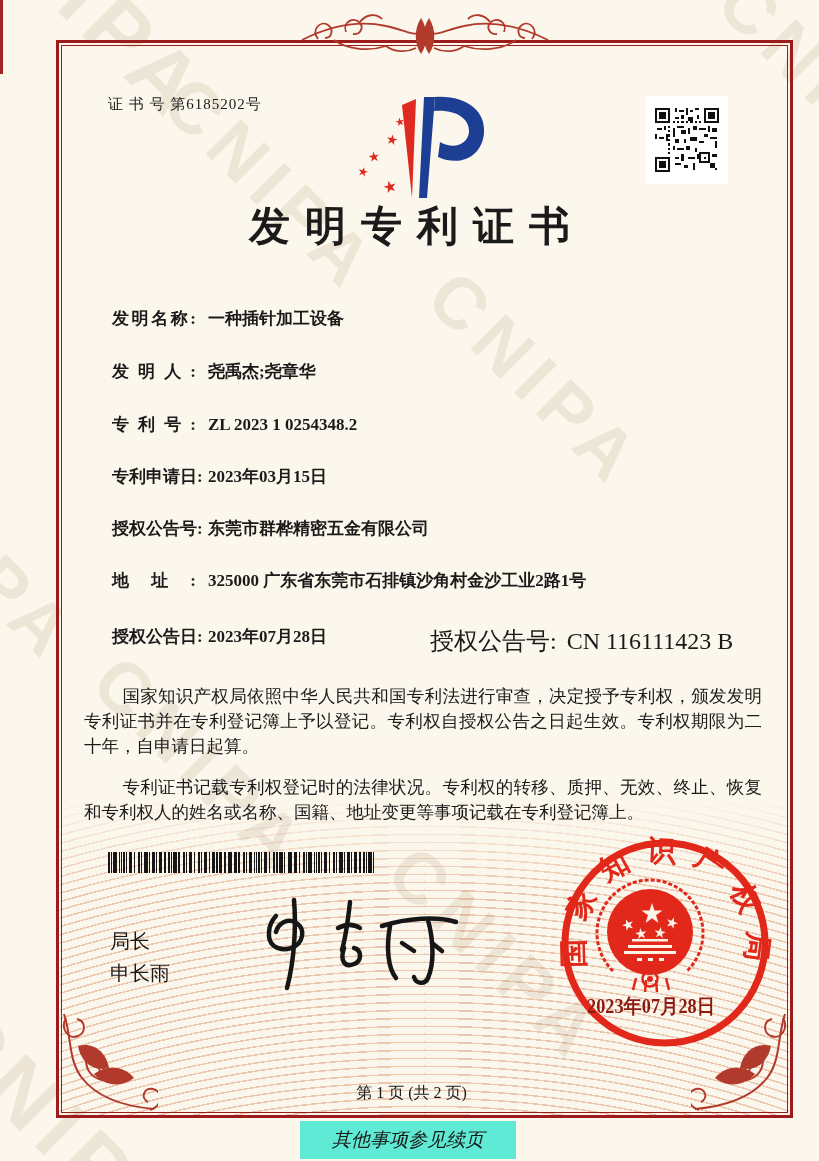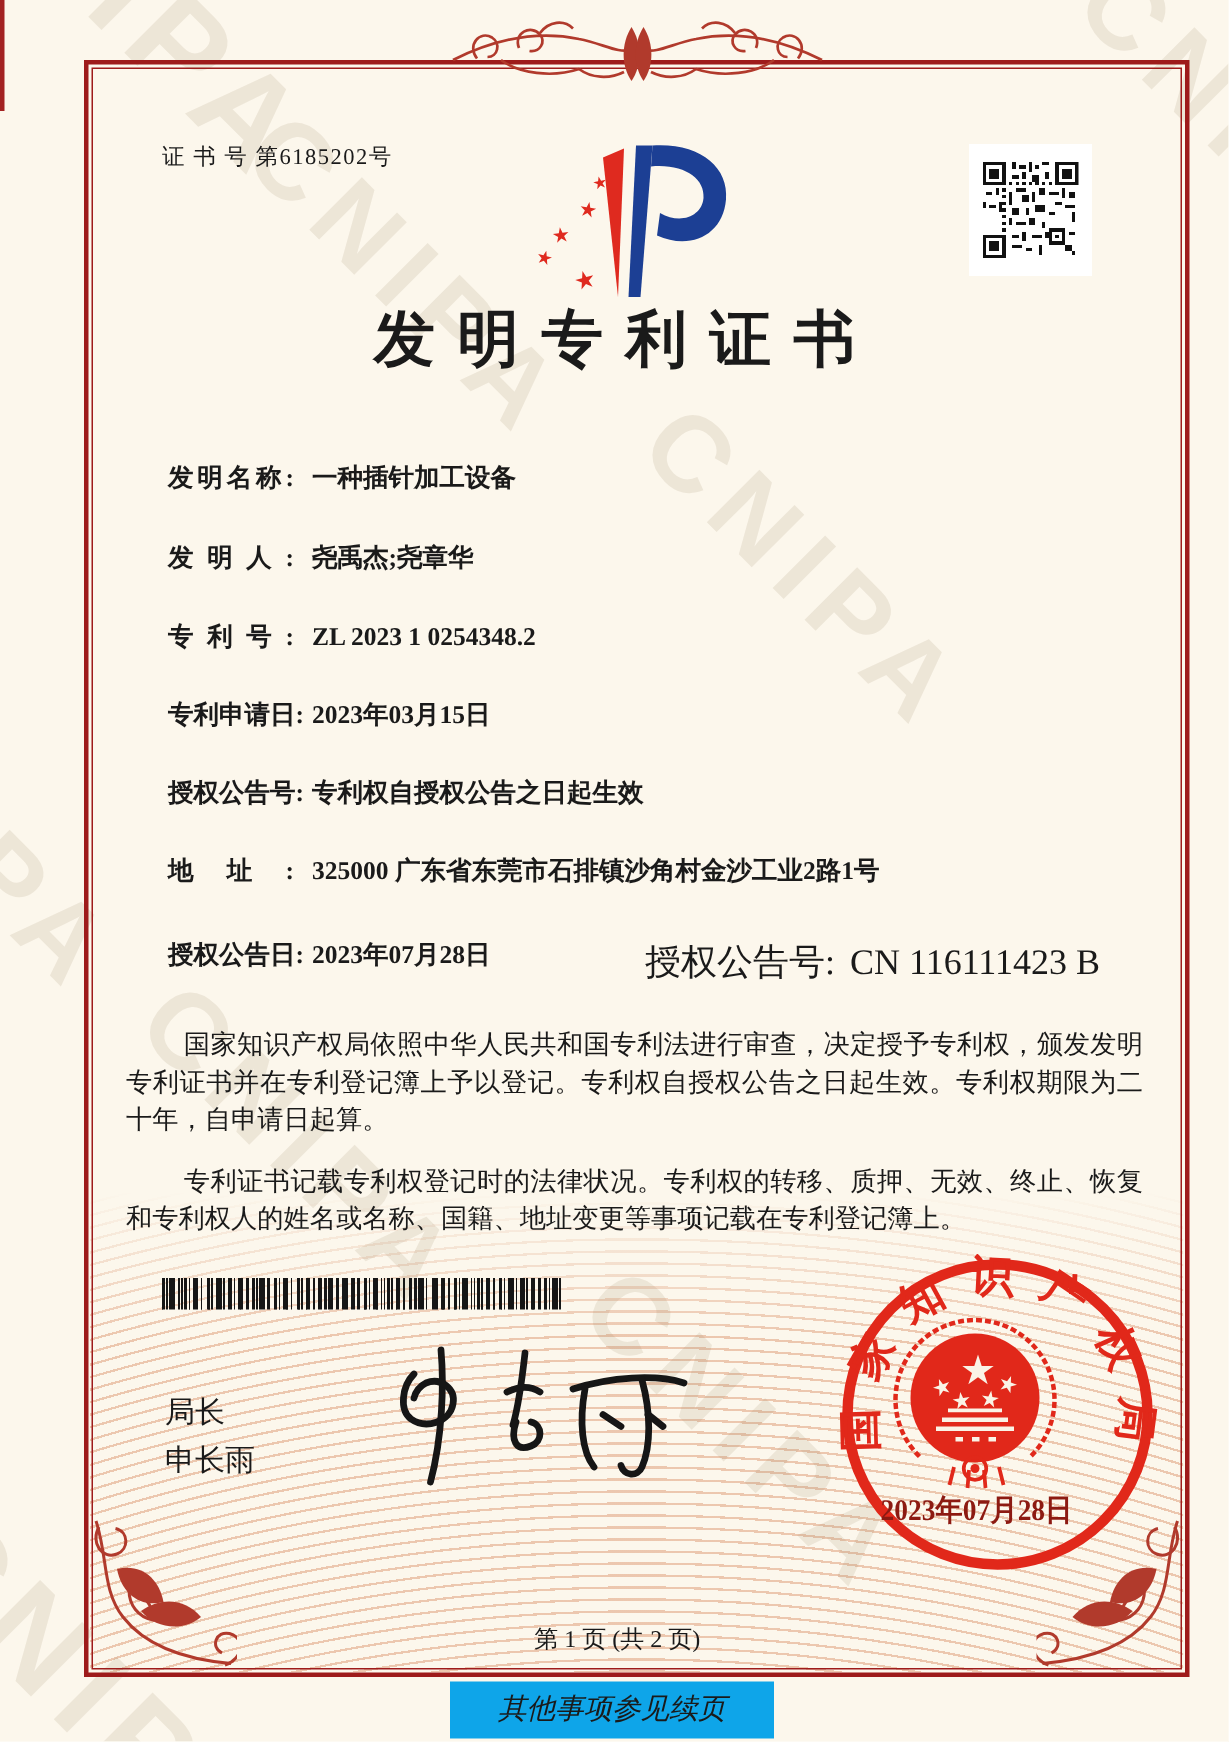--- a/index.html
+++ b/index.html
@@ -41,21 +41,21 @@
     background-image:
       repeating-linear-gradient(90deg,#161616 0 2px,transparent 2px 3px,#161616 3px 4px,transparent 4px 6px,#161616 6px 9px,transparent 9px 11px,#161616 11px 12px,transparent 12px 15px),
       repeating-linear-gradient(90deg,#161616 0 1px,transparent 1px 5px,#161616 5px 6px,transparent 6px 13px);}
   .signer-role{position:absolute;left:110px;top:928px;font-size:20px;z-index:3;
       font-family:"Liberation Sans","DejaVu Sans",sans-serif;}
   .signer-name{position:absolute;left:110px;top:960px;font-size:20px;z-index:3;
       font-family:"Liberation Sans","DejaVu Sans",sans-serif;}
   .signature{position:absolute;left:232px;top:888px;z-index:3;}
   .seal{position:absolute;left:558px;top:836px;z-index:4;}
   .page-info{position:absolute;left:4px;right:0;top:1083px;text-align:center;font-size:16px;z-index:3;}
-  .note-box{position:absolute;left:300px;top:1121px;width:216px;height:38px;background:#0ea5e9;z-index:3;
+  .note-box{position:absolute;left:300px;top:1121px;width:216px;height:38px;background:#5eead4;z-index:3;
       text-align:center;line-height:38px;font-size:19px;font-style:italic;}
 </style>
 </head>
 <body>
 
 <div class="page">
 
   <div class="waves"></div>
 
   <div class="wm" style="left:205px;top:60px;">CNIPA</div>
@@ -202,21 +202,21 @@
   <div class="frow" style="top:360px;">
     <span class="flabel">发明人:</span><span class="fvalue">尧禹杰;尧章华</span>
   </div>
   <div class="frow" style="top:413px;">
     <span class="flabel">专利号:</span><span class="fvalue">ZL 2023 1 0254348.2</span>
   </div>
   <div class="frow" style="top:465px;">
     <span class="flabel">专利申请日:</span><span class="fvalue">2023年03月15日</span>
   </div>
   <div class="frow" style="top:517px;">
-    <span class="flabel">授权公告号:</span><span class="fvalue">专利权自授权公告之日起生效</span>
+    <span class="flabel">授权公告号:</span><span class="fvalue">东莞市群桦精密五金有限公司</span>
   </div>
   <div class="frow" style="top:569px;">
     <span class="flabel">地址:</span><span class="fvalue">325000 广东省东莞市石排镇沙角村金沙工业2路1号</span>
   </div>
   <div class="frow" style="top:625px;">
     <span class="flabel">授权公告日:</span><span class="fvalue">2023年07月28日</span>
   </div>
   <div class="grant">
     <span>授权公告号:</span><span class="fvalue">CN 116111423 B</span>
   </div>

